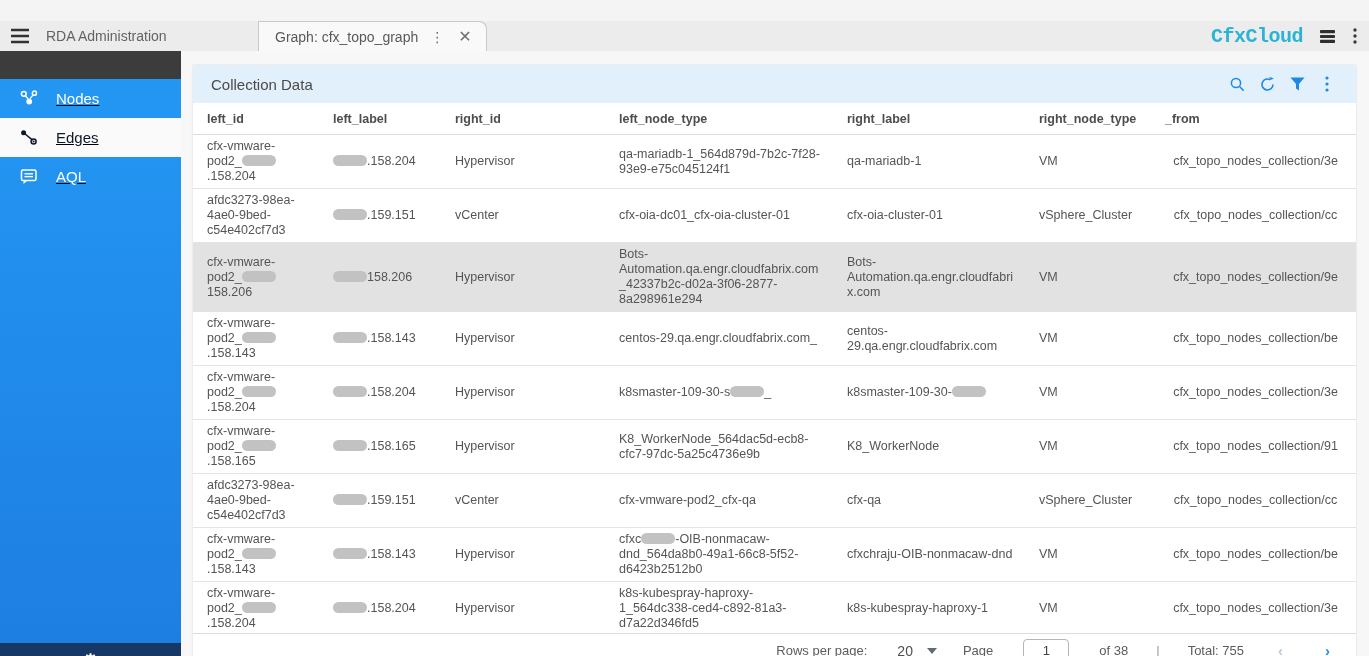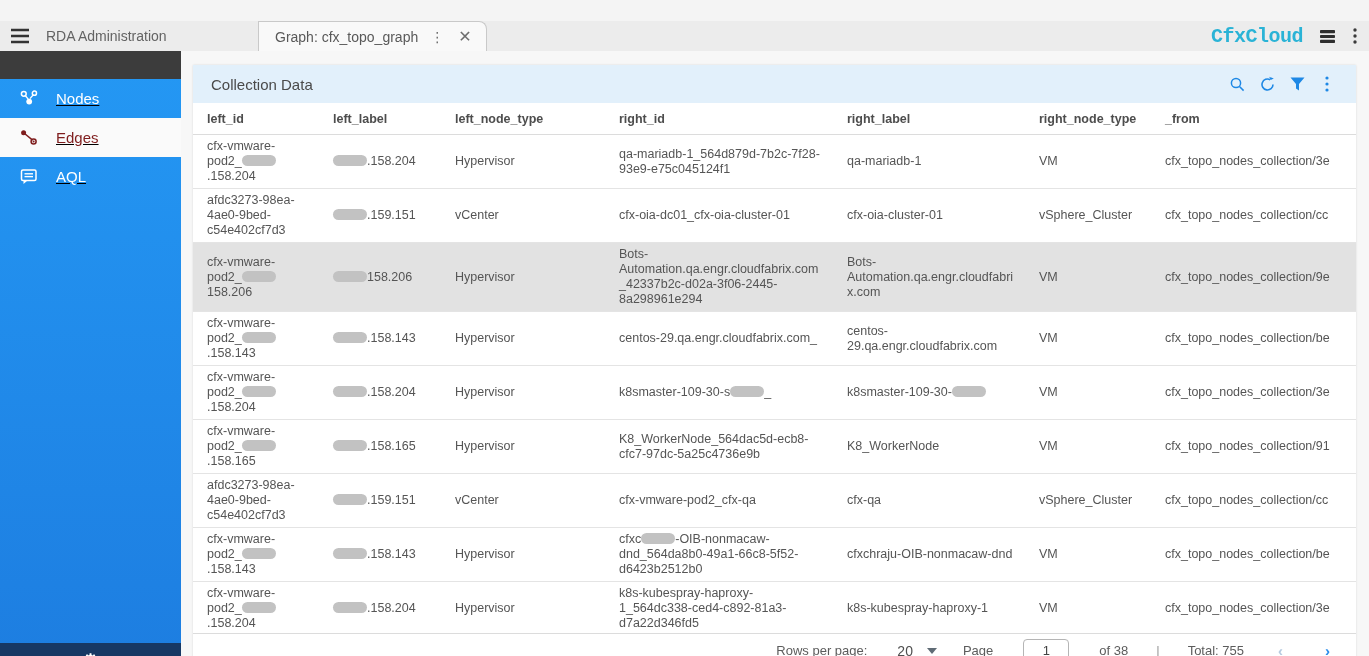--- a/index.html
+++ b/index.html
@@ -19,21 +19,21 @@
   .topbar-icon { display:flex; align-items:center; justify-content:center; width:28px; cursor:pointer; }
 
   
   .container { display:flex; height:626px; }
 
   
   .sidebar { width:181px; background:linear-gradient(180deg,#2498f4 0%, #1d7de0 100%); display:flex; flex-direction:column; flex-shrink:0;text-decoration:underline; }
   .sidebar-top-dark { height:28px; background:#3c3c3c; }
   .nav-item { height:39px; display:flex; align-items:center; gap:16px; padding-left:18px; color:#ffffff; font-size:15px; cursor:pointer; }
   .nav-item .nav-icon { width:22px; height:22px; display:flex; align-items:center; justify-content:center; }
-  .nav-item.selected { background:#fafafa; color:#7f1d1d; }
+  .nav-item.selected { background:#fafafa; color:#0f172a; }
   .sidebar-fill { flex:1; }
   .sidebar-footer { height:34px; background:#173864; display:flex; align-items:center; justify-content:center; }
   .gear { color:#ffffff; font-size:19px; cursor:pointer; line-height:1; }
 
   
   .main { flex:1; background:#f7f7f7; padding:14px 13px 10px 12px; overflow:hidden; }
   .card { background:#ffffff; height:100%; display:flex; flex-direction:column; box-shadow:0 0 2px rgba(0,0,0,.12); }
 
   .card-toolbar { height:38px; background:#e2f0fb; display:flex; align-items:center; padding:0 14px 0 18px; flex-shrink:0; }
   .card-title { font-size:15px; color:#4a4a4a; }
@@ -43,21 +43,21 @@
   
   .grid-cols { display:grid; grid-template-columns:126px 122px 164px 228px 192px 126px 1fr; }
   .thead { border-bottom:1px solid #dcdcdc; flex-shrink:0; }
   .th { font-size:12.5px; font-weight:bold; color:#4d4d4d; padding:9px 8px 8px 14px; white-space:nowrap; overflow:hidden; }
   .tbody { flex:1; overflow:hidden; }
   .tr { border-bottom:1px solid #e4e4e4; }
   .tr.highlighted { background:#e2e2e2; }
   .td { font-size:12.5px; color:#555555; line-height:15px; padding:4px 10px 4px 14px; overflow-wrap:break-word; word-break:break-word;
         display:flex; flex-direction:column; justify-content:center; }
   .td > div { width:100%; }
-  .td:last-child { white-space:nowrap; overflow:hidden; }
+  .td:last-child { white-space:nowrap; overflow:hidden;text-align:center; }
   .redact { display:inline-block; width:34px; height:11px; background:#c2c2c2; border-radius:6px; vertical-align:-1px; }
 
   
   .card-footer { height:34px; border-top:1px solid #dcdcdc; display:flex; align-items:center; justify-content:flex-end;
                  gap:26px; padding-right:18px; font-size:13px; color:#5c5c5c; flex-shrink:0; background:#fff; }
   .rpp-value { margin-left:4px; font-size:14px; color:#4f4f4f; display:flex; align-items:center; gap:14px; cursor:pointer; }
   .caret-down { width:0; height:0; border-left:5px solid transparent; border-right:5px solid transparent; border-top:6px solid #5f6b75; }
   .page-input { width:46px; height:24px; border:1px solid #b5b5b5; border-radius:4px; text-align:center; font-size:13px;
                 color:#444; font-family:"Liberation Sans",sans-serif; background:#fff; margin:0 4px; }
   .pg-sep { color:#9a9a9a; margin:0 2px; }
@@ -172,22 +172,22 @@
               <circle cx="2" cy="2" r="1.6" fill="#1e88e5"></circle>
               <circle cx="2" cy="8" r="1.6" fill="#1e88e5"></circle>
               <circle cx="2" cy="14" r="1.6" fill="#1e88e5"></circle>
             </svg>
         </div>
       </div>
 
       <div class="thead grid-cols" id="table-head">
           <div class="th">left_id</div>
           <div class="th">left_label</div>
+          <div class="th">right_id</div>
           <div class="th">left_node_type</div>
-          <div class="th">right_id</div>
           <div class="th">right_label</div>
           <div class="th">right_node_type</div>
           <div class="th">_from</div>
         </div>
 
       <div class="tbody" id="table-body">
           <div class="tr grid-cols">
             <div class="td">
               <div>cfx-vmware-pod2_<span class="redact"></span>.158.204</div>
             </div>
@@ -237,21 +237,21 @@
             <div class="td">
               <div>cfx-vmware-pod2_<span class="redact"></span>158.206</div>
             </div>
             <div class="td">
               <div><span class="redact"></span>158.206</div>
             </div>
             <div class="td">
               <div>Hypervisor</div>
             </div>
             <div class="td">
-              <div>Bots-Automation.qa.engr.cloudfabrix.com_42337b2c-d02a-3f06-2445-8a298961e294</div>
+              <div>Bots-Automation.qa.engr.cloudfabrix.com_42337b2c-d02a-3f06-2877-8a298961e294</div>
             </div>
             <div class="td">
               <div>Bots-Automation.qa.engr.cloudfabrix.com</div>
             </div>
             <div class="td">
               <div>VM</div>
             </div>
             <div class="td">
               <div>cfx_topo_nodes_collection/9e</div>
             </div>

